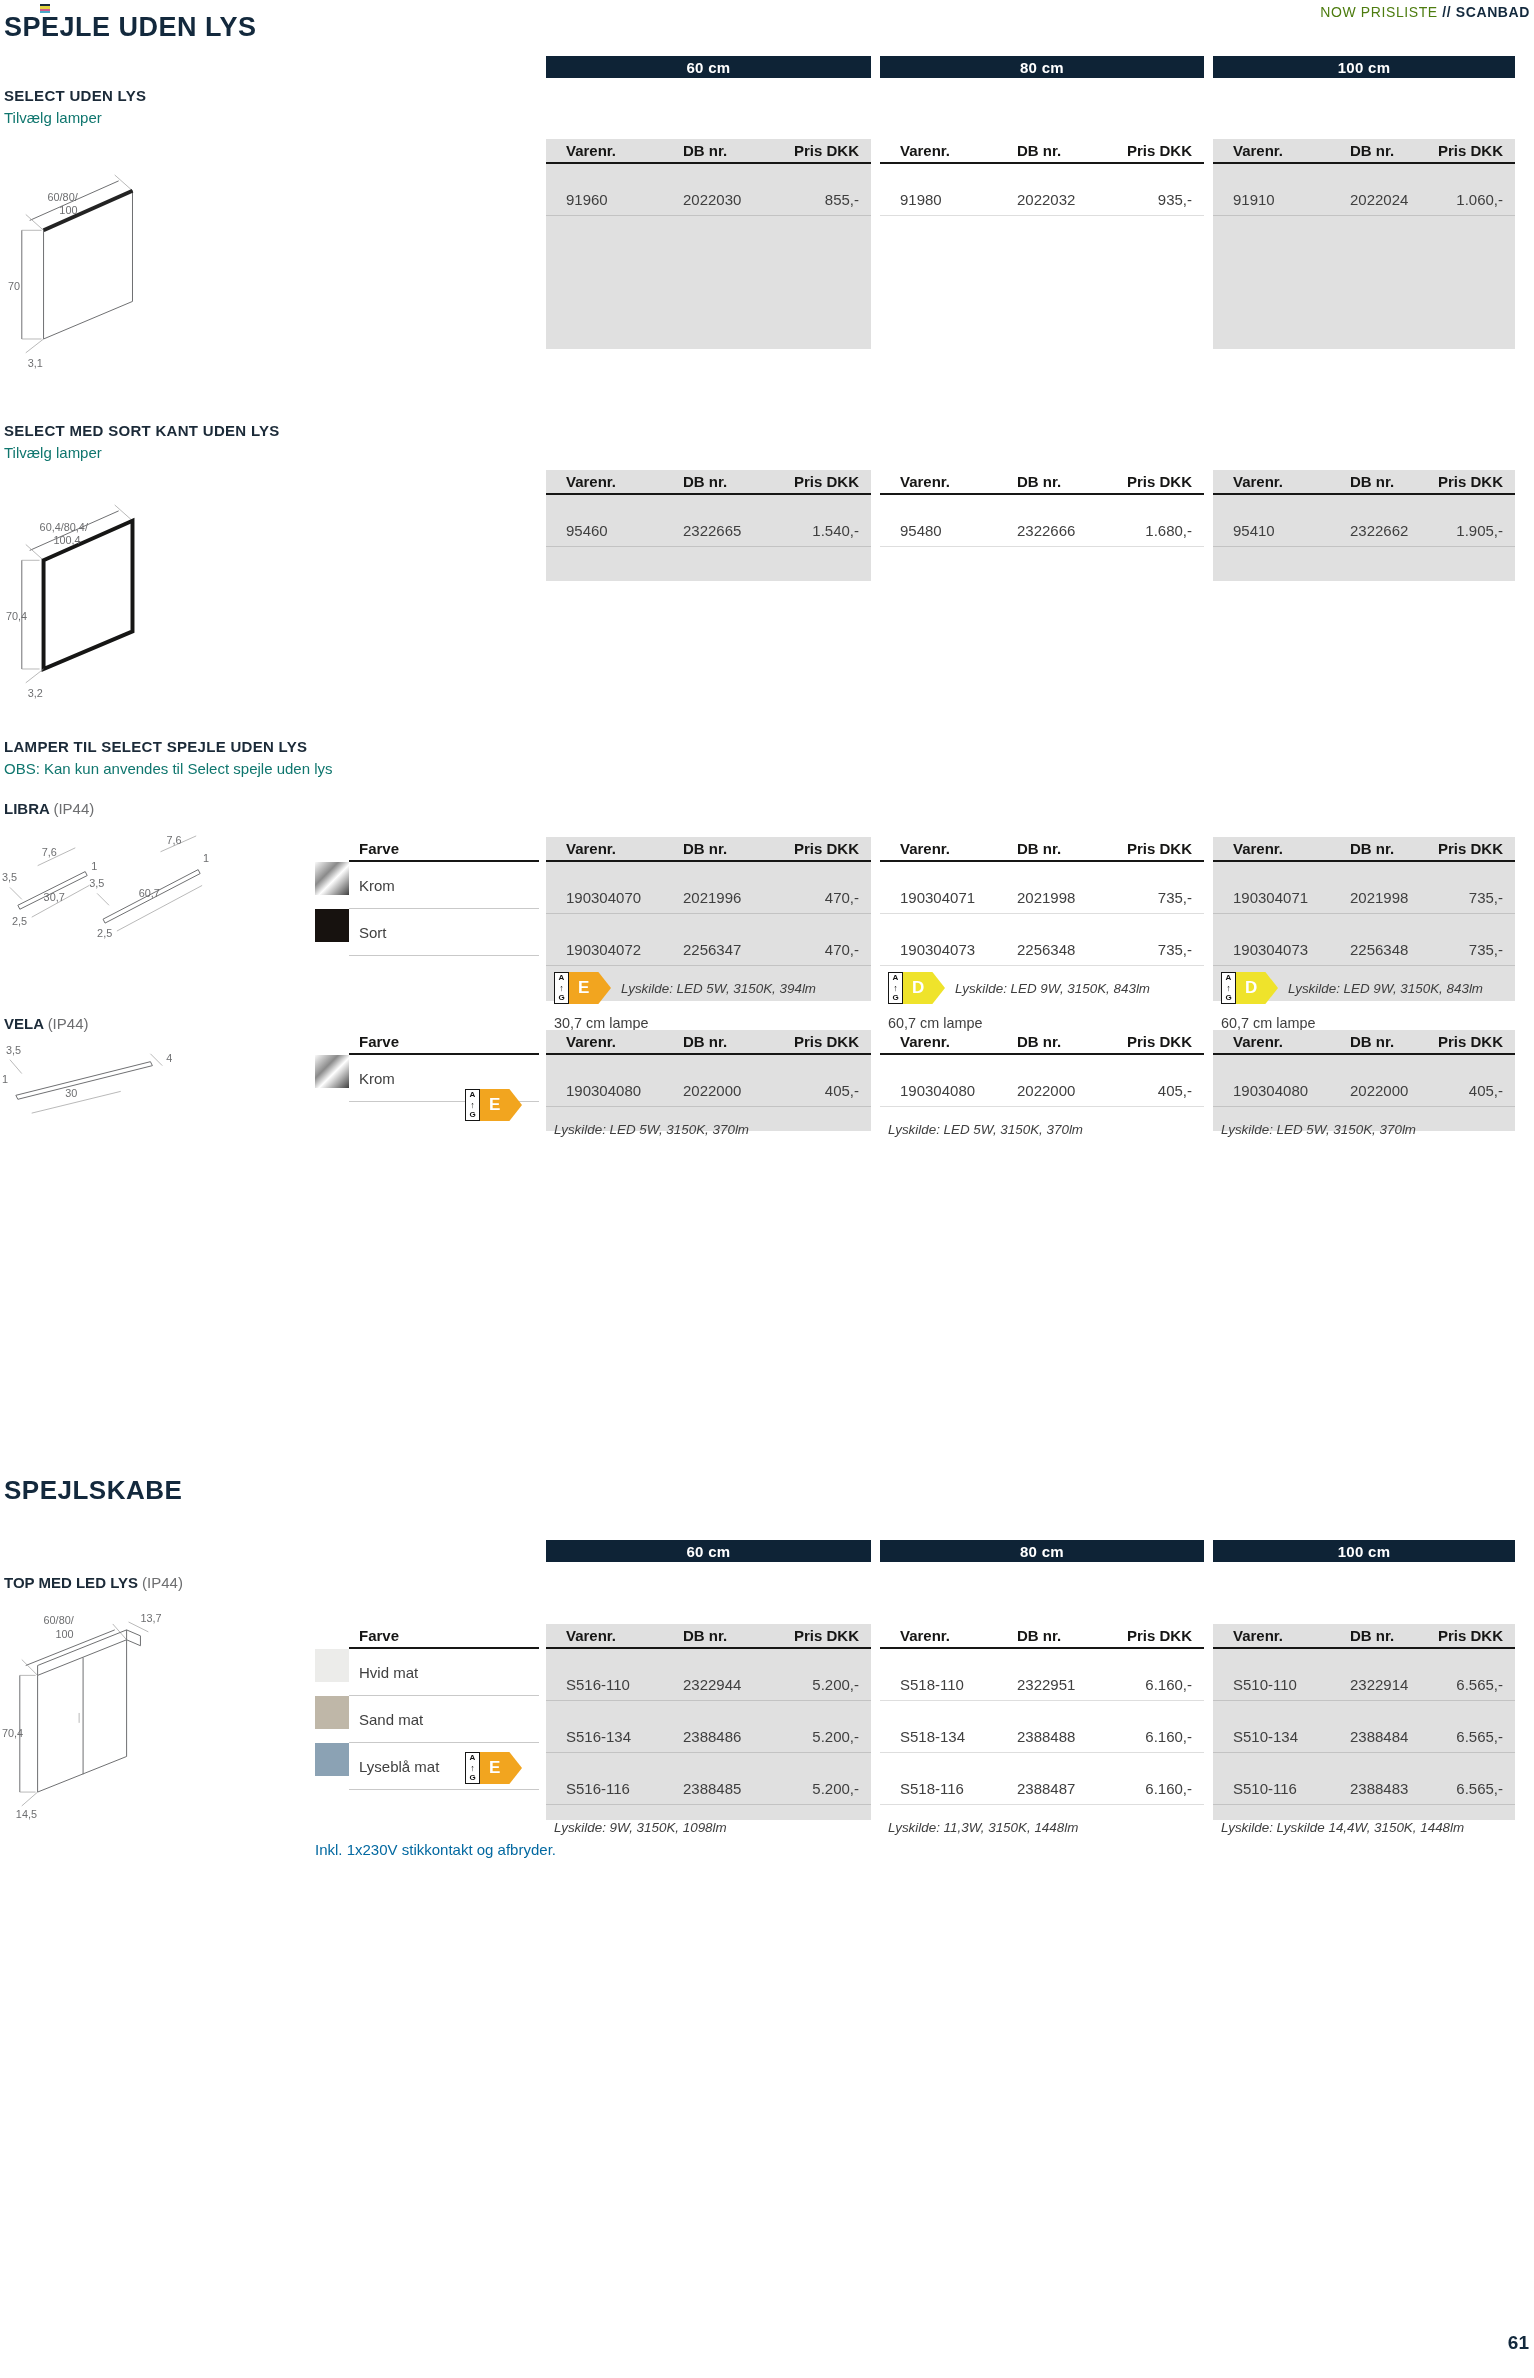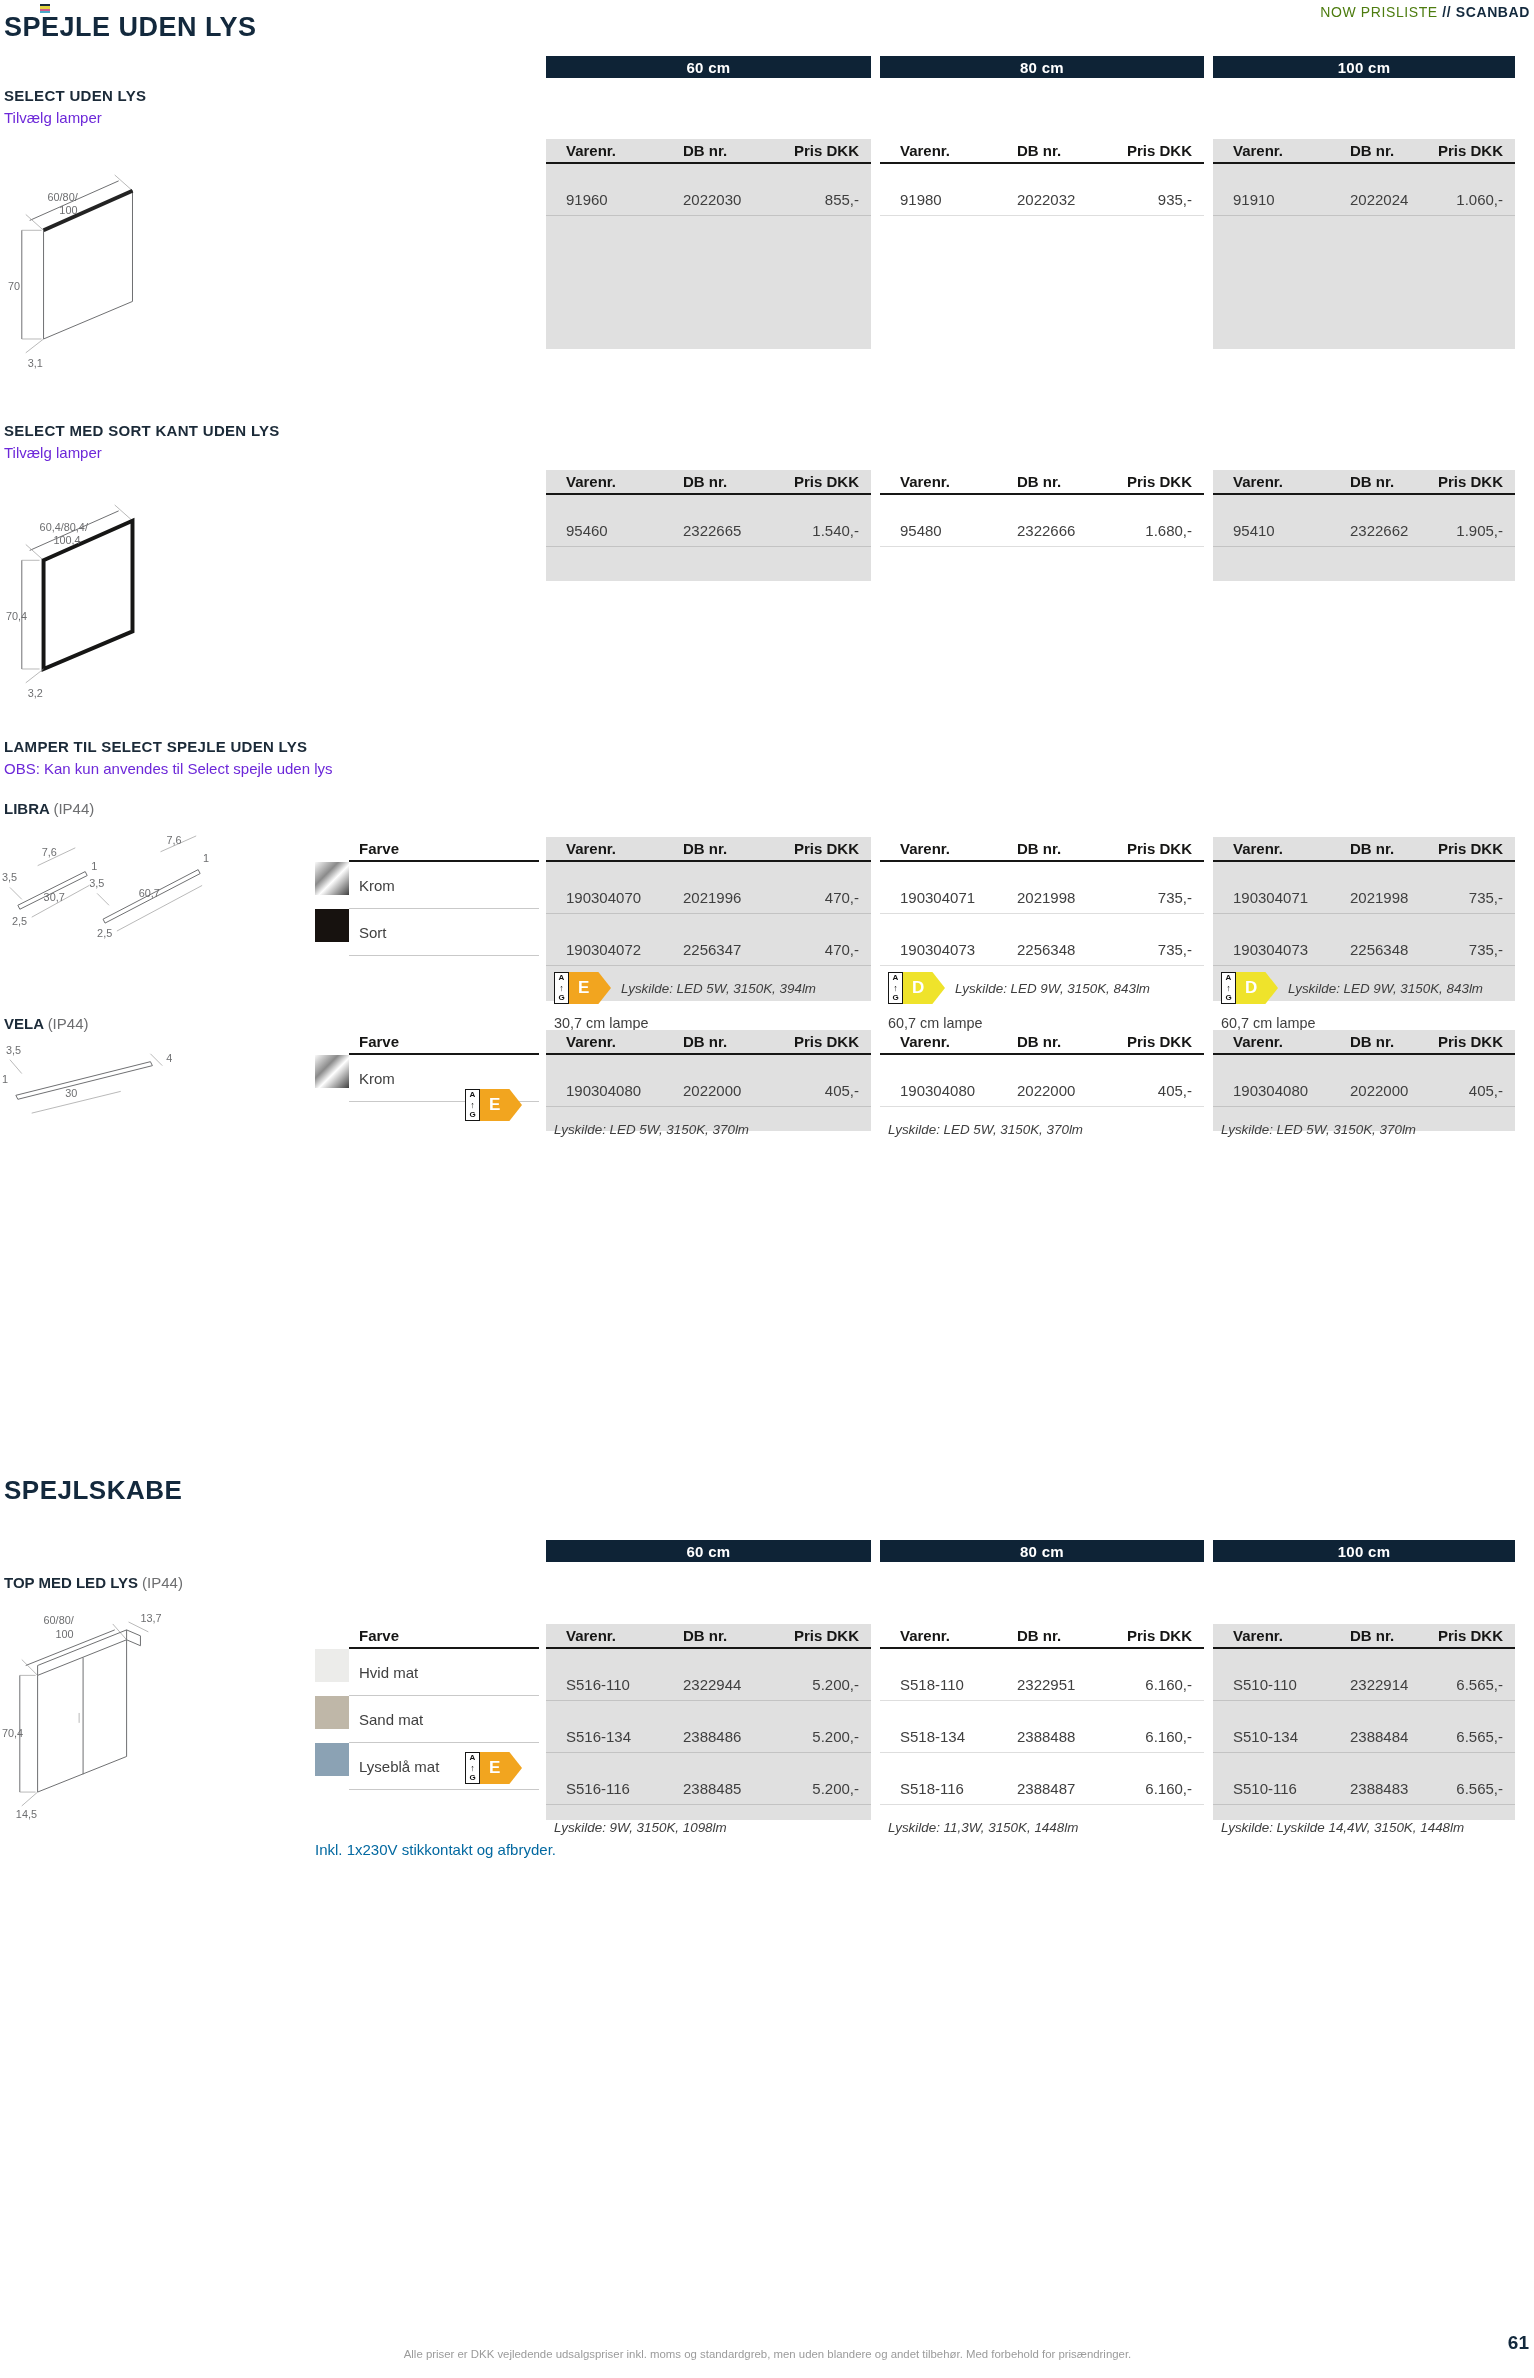--- a/index.html
+++ b/index.html
@@ -9,21 +9,21 @@
 
   
   .brand{top:4px;right:5px;font-size:14px;letter-spacing:0.6px;white-space:nowrap;}
   .brand .muted{color:#4d7c0f;}
   .brand .navy{color:#13293d;font-weight:bold;}
 
   
   .page-title{left:4px;top:12px;font-size:27px;font-weight:800;color:#13293d;letter-spacing:0.5px;}
   .big-title{left:4px;top:1475px;font-size:26px;font-weight:800;color:#13293d;letter-spacing:0.5px;}
   .sec-title{left:4px;font-size:15px;font-weight:800;color:#1b2a38;letter-spacing:0.3px;}
-  .sec-sub{left:4px;font-size:15px;color:#6d28d9;}
+  .sec-sub{left:4px;font-size:15px;color:#0f766e;}
   .prod-name{left:4px;font-size:15px;color:#1b2a38;font-weight:800;}
   .prod-name .ip{color:#6d6e70;font-weight:normal;}
 
   .regmark{left:40px;top:4px;width:10px;height:9px;display:flex;flex-direction:column;}
   .regmark i{flex:1;}
   .regmark i:nth-child(1){background:#1a2a3a;}
   .regmark i:nth-child(2){background:#e3d33e;}
   .regmark i:nth-child(3){background:#cf5a8a;}
   .regmark i:nth-child(4){background:#4aa8c8;}
 
@@ -577,17 +577,16 @@
       <span class="cd">2388483</span>
       <span class="cp">6.565,-</span>
     </div>
     <div class="energy-row">
       <span class="lyskilde">Lyskilde: Lyskilde 14,4W, 3150K, 1448lm</span>
     </div>
   </div>
 
   <div class="abs note">Inkl. 1x230V stikkontakt og afbryder.</div>
 
-  <div class="abs footer">Alle priser er DKK vejledende udsalgspriser inkl. moms og standardgreb, men uden blandere og andet tilbehør. Med forbehold for prisændringer.</div>
   <div class="abs pagenum">61</div>
 
 </div>
 
 
 </body></html>

